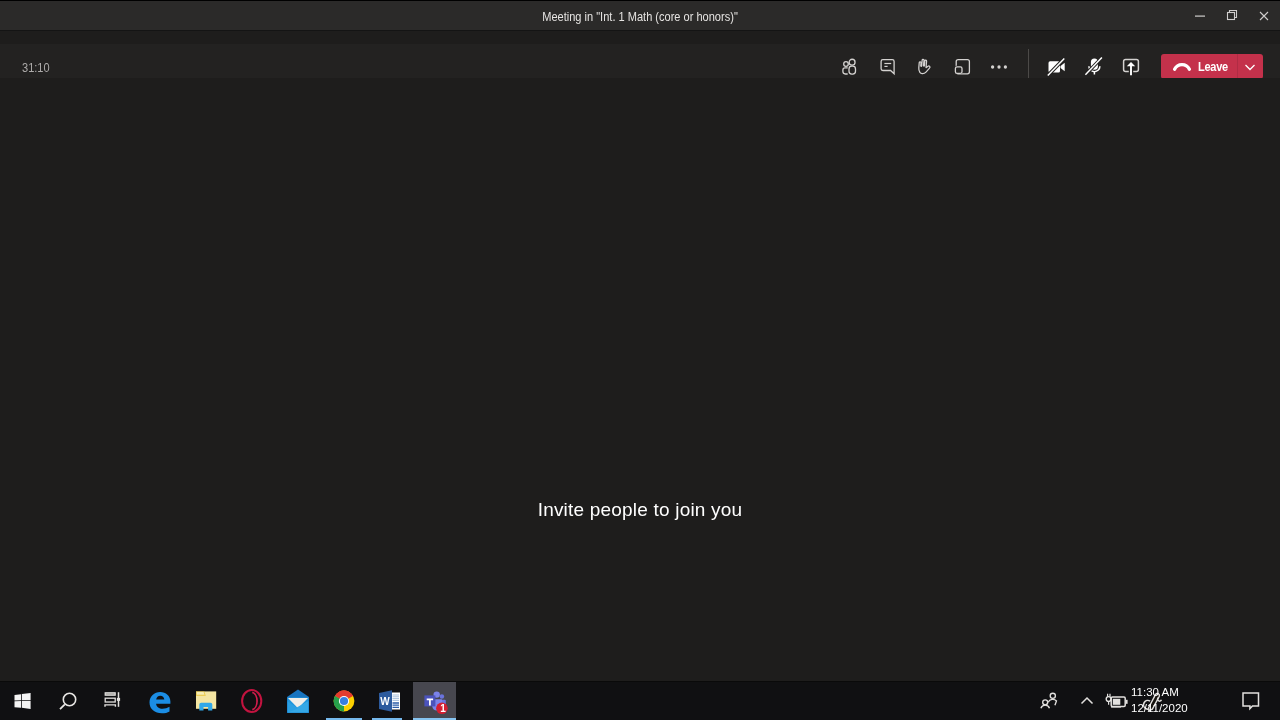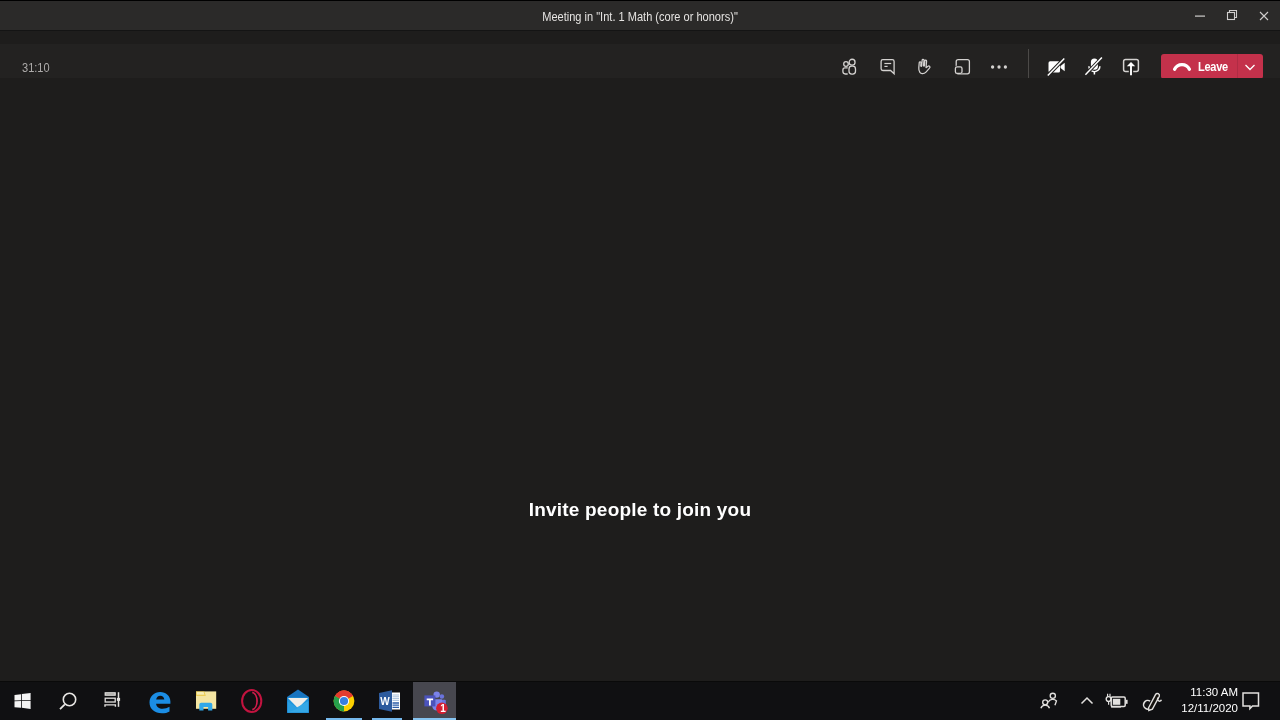--- a/index.html
+++ b/index.html
@@ -26,30 +26,30 @@
     letter-spacing:-0.3px; transform:scaleX(0.88); transform-origin:0 0; }
   #leavebtn .sep { position:absolute; left:76px; top:0; width:1px; height:25px; background:#b02c44; }
 
   
   #stage { position:absolute; left:0; top:78px; width:1280px; height:604px; background:#1e1d1c; }
   #avatar { position:absolute; left:570px; top:231px; width:140px; height:140px;
     border-radius:50%; background:#cfe0d5; }
   #avatar span { position:absolute; left:0; right:0; top:38px; text-align:center;
     font-size:57px; color:#1f4e37; letter-spacing:-0.5px; transform:scaleX(0.95); }
   #invite { position:absolute; left:0; right:0; top:421px; text-align:center;
-    color:#ffffff; font-size:19px; font-weight:bold; letter-spacing:0.2px; }
+    color:#ffffff; font-size:19px; font-weight:normal; letter-spacing:0.2px; }
 
   
   #taskbar { position:absolute; left:0; top:682px; width:1280px; height:38px; background:#101012;
     border-top:1px solid #0a0a0a; box-sizing:content-box; margin-top:-1px; }
   .tb { position:absolute; top:0; width:44px; height:38px; display:flex;
     align-items:center; justify-content:center; }
   #teamsbtn { position:absolute; left:413px; top:0; width:43px; height:38px; background:#47474f; }
   .runline { position:absolute; bottom:0; height:2.5px; background:#76b9ed; }
-  #clock { position:absolute; left:1162px; top:2px; width:76px; text-align:right;
+  #clock { position:absolute; left:1131px; top:2px; width:76px; text-align:left;
     color:#fff; font-size:11.5px; line-height:16px; }
 </style>
 </head>
 <body>
 
 <div id="titlebar">
   <span id="title">Meeting in "Int. 1 Math (core or honors)"</span>
 
   <svg class="winbtn" style="left:1184px" width="32" height="30" viewBox="0 0 32 30">
     <rect x="11" y="14.5" width="10" height="1.2" fill="#cfcdcc"></rect>

